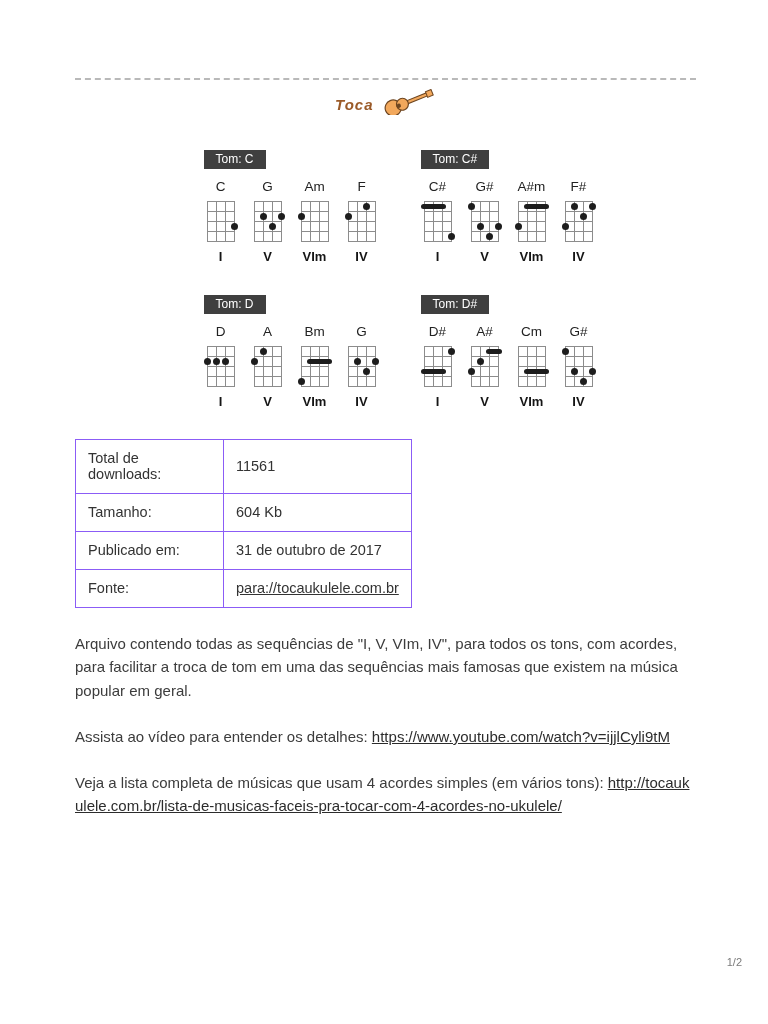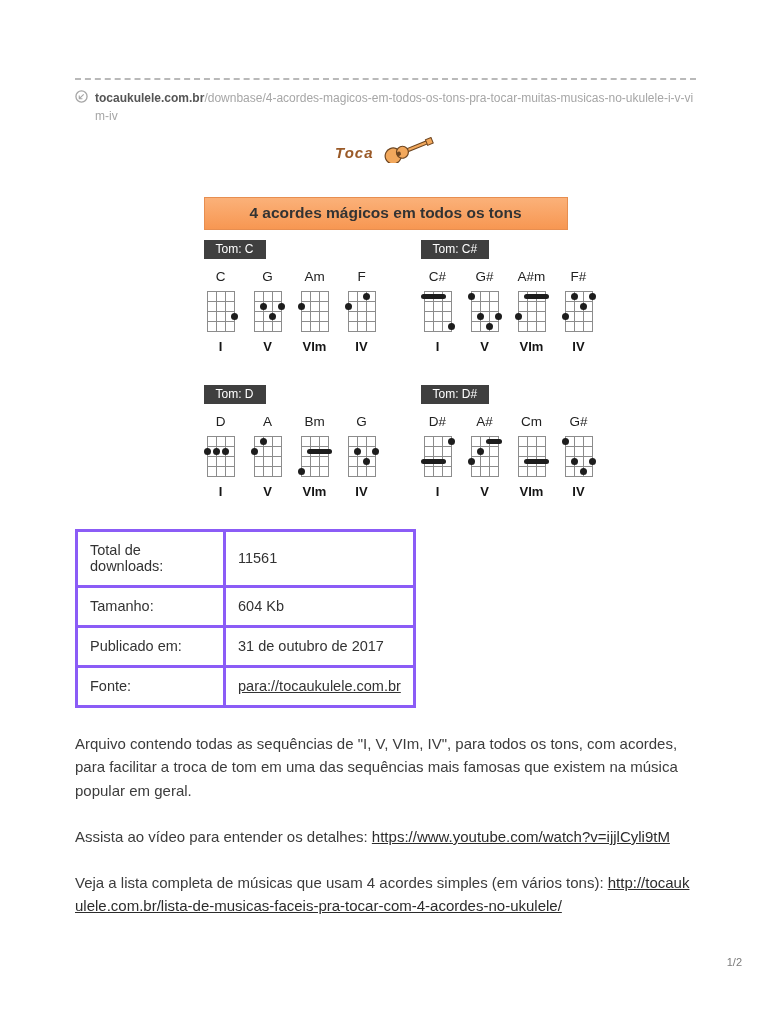--- a/index.html
+++ b/index.html
@@ -34,67 +34,57 @@
   .chord { display:flex; flex-direction:column; align-items:center; width:34px; }
   .chord-name { font-size:13.5px; color:#222; height:19px; white-space:nowrap; }
   .diagram { position:relative; width:28px; height:41px; margin-top:3px; }
   .string { position:absolute; top:0; height:41px; width:1px; background:#8c8c8c; }
   .fret { position:absolute; left:0; width:28px; height:1px; background:#8c8c8c; }
   .dot { position:absolute; width:7px; height:7px; border-radius:50%; background:#1d1d1d; }
   .barre { position:absolute; height:5px; border-radius:3px; background:#1d1d1d; }
   .numeral { font-weight:bold; font-size:13px; color:#151515; margin-top:7px; }
   
   .info-table { border-collapse:collapse; margin:30px 0 24px; font-size:14.5px; color:#333; }
-  .info-table td { border:3px solid #8b5cf6; padding:10px 12px 11px; }
+  .info-table td { border:1px solid #8b5cf6; padding:10px 12px 11px; }
   .info-table td.lbl { width:148px; }
   .info-table td.val { width:170px; }
   .cell-link { color:#333; text-decoration:underline; cursor:pointer; }
   
   .para { font-size:15px; line-height:1.55; color:#3c3c3c; max-width:628px; margin-bottom:23px; }
   .body-link { color:#2c2c2c; text-decoration:underline; cursor:pointer; word-break:break-all; }
   .page-num { position:absolute; right:26px; top:956px; font-size:11px; color:#7b7b7b; }
 </style>
 </head>
 <body>
 
 <div class="page">
 
 
   <div class="dashes"></div>
 
-  <div class="source-line">
-    <span class="src-icon">
-      <svg width="13" height="13" viewBox="0 0 14 14">
-        <circle cx="7" cy="7" r="6" fill="none" stroke="#a6a6a6" stroke-width="1.4"></circle>
-        <path d="M4.6 9.4 L9.4 4.6 M4.6 6 L4.6 9.4 8 9.4" fill="none" stroke="#a6a6a6" stroke-width="1.2"></path>
-      </svg>
-    </span>
-    <span class="src-text"><span class="source-domain">tocaukulele.com.br</span><span class="source-path">/downbase/4-acordes-magicos-em-todos-os-tons-pra-tocar-muitas-musicas-no-ukulele-i-v-vim-iv</span></span>
-  </div>
 
   <div class="flyer">
 
     <div class="logo">
       <div>
         <span class="logo-toca">Toca</span>
         <span class="logo-uke-svg">
           <svg width="56" height="26" viewBox="0 0 56 26">
             <g transform="rotate(-22 28 13)">
               <rect x="26" y="11.4" width="24" height="3.2" fill="#f2a85c" stroke="#6d4520" stroke-width="1"></rect>
               <rect x="48" y="10" width="6" height="6" fill="#f2a85c" stroke="#6d4520" stroke-width="1"></rect>
               <circle cx="12" cy="13" r="8" fill="#f2a85c" stroke="#6d4520" stroke-width="1.2"></circle>
               <circle cx="22" cy="13" r="6" fill="#f2a85c" stroke="#6d4520" stroke-width="1.2"></circle>
               <circle cx="18" cy="13" r="2.2" fill="#6d4520"></circle>
             </g>
           </svg>
         </span>
       </div>
     </div>
 
-    <div class="banner">4 acordes mágicos em todos os tons</div>
 
 
     <div class="sections">
         <div class="section"><div class="tom-label">Tom: C</div><div class="chord-row">
             <div class="chord">
               <div class="chord-name">C</div>
               <div class="diagram">
                 <div class="string" style="left: 0px;"></div>
                 <div class="string" style="left: 9px;"></div>
                 <div class="string" style="left: 18px;"></div>

